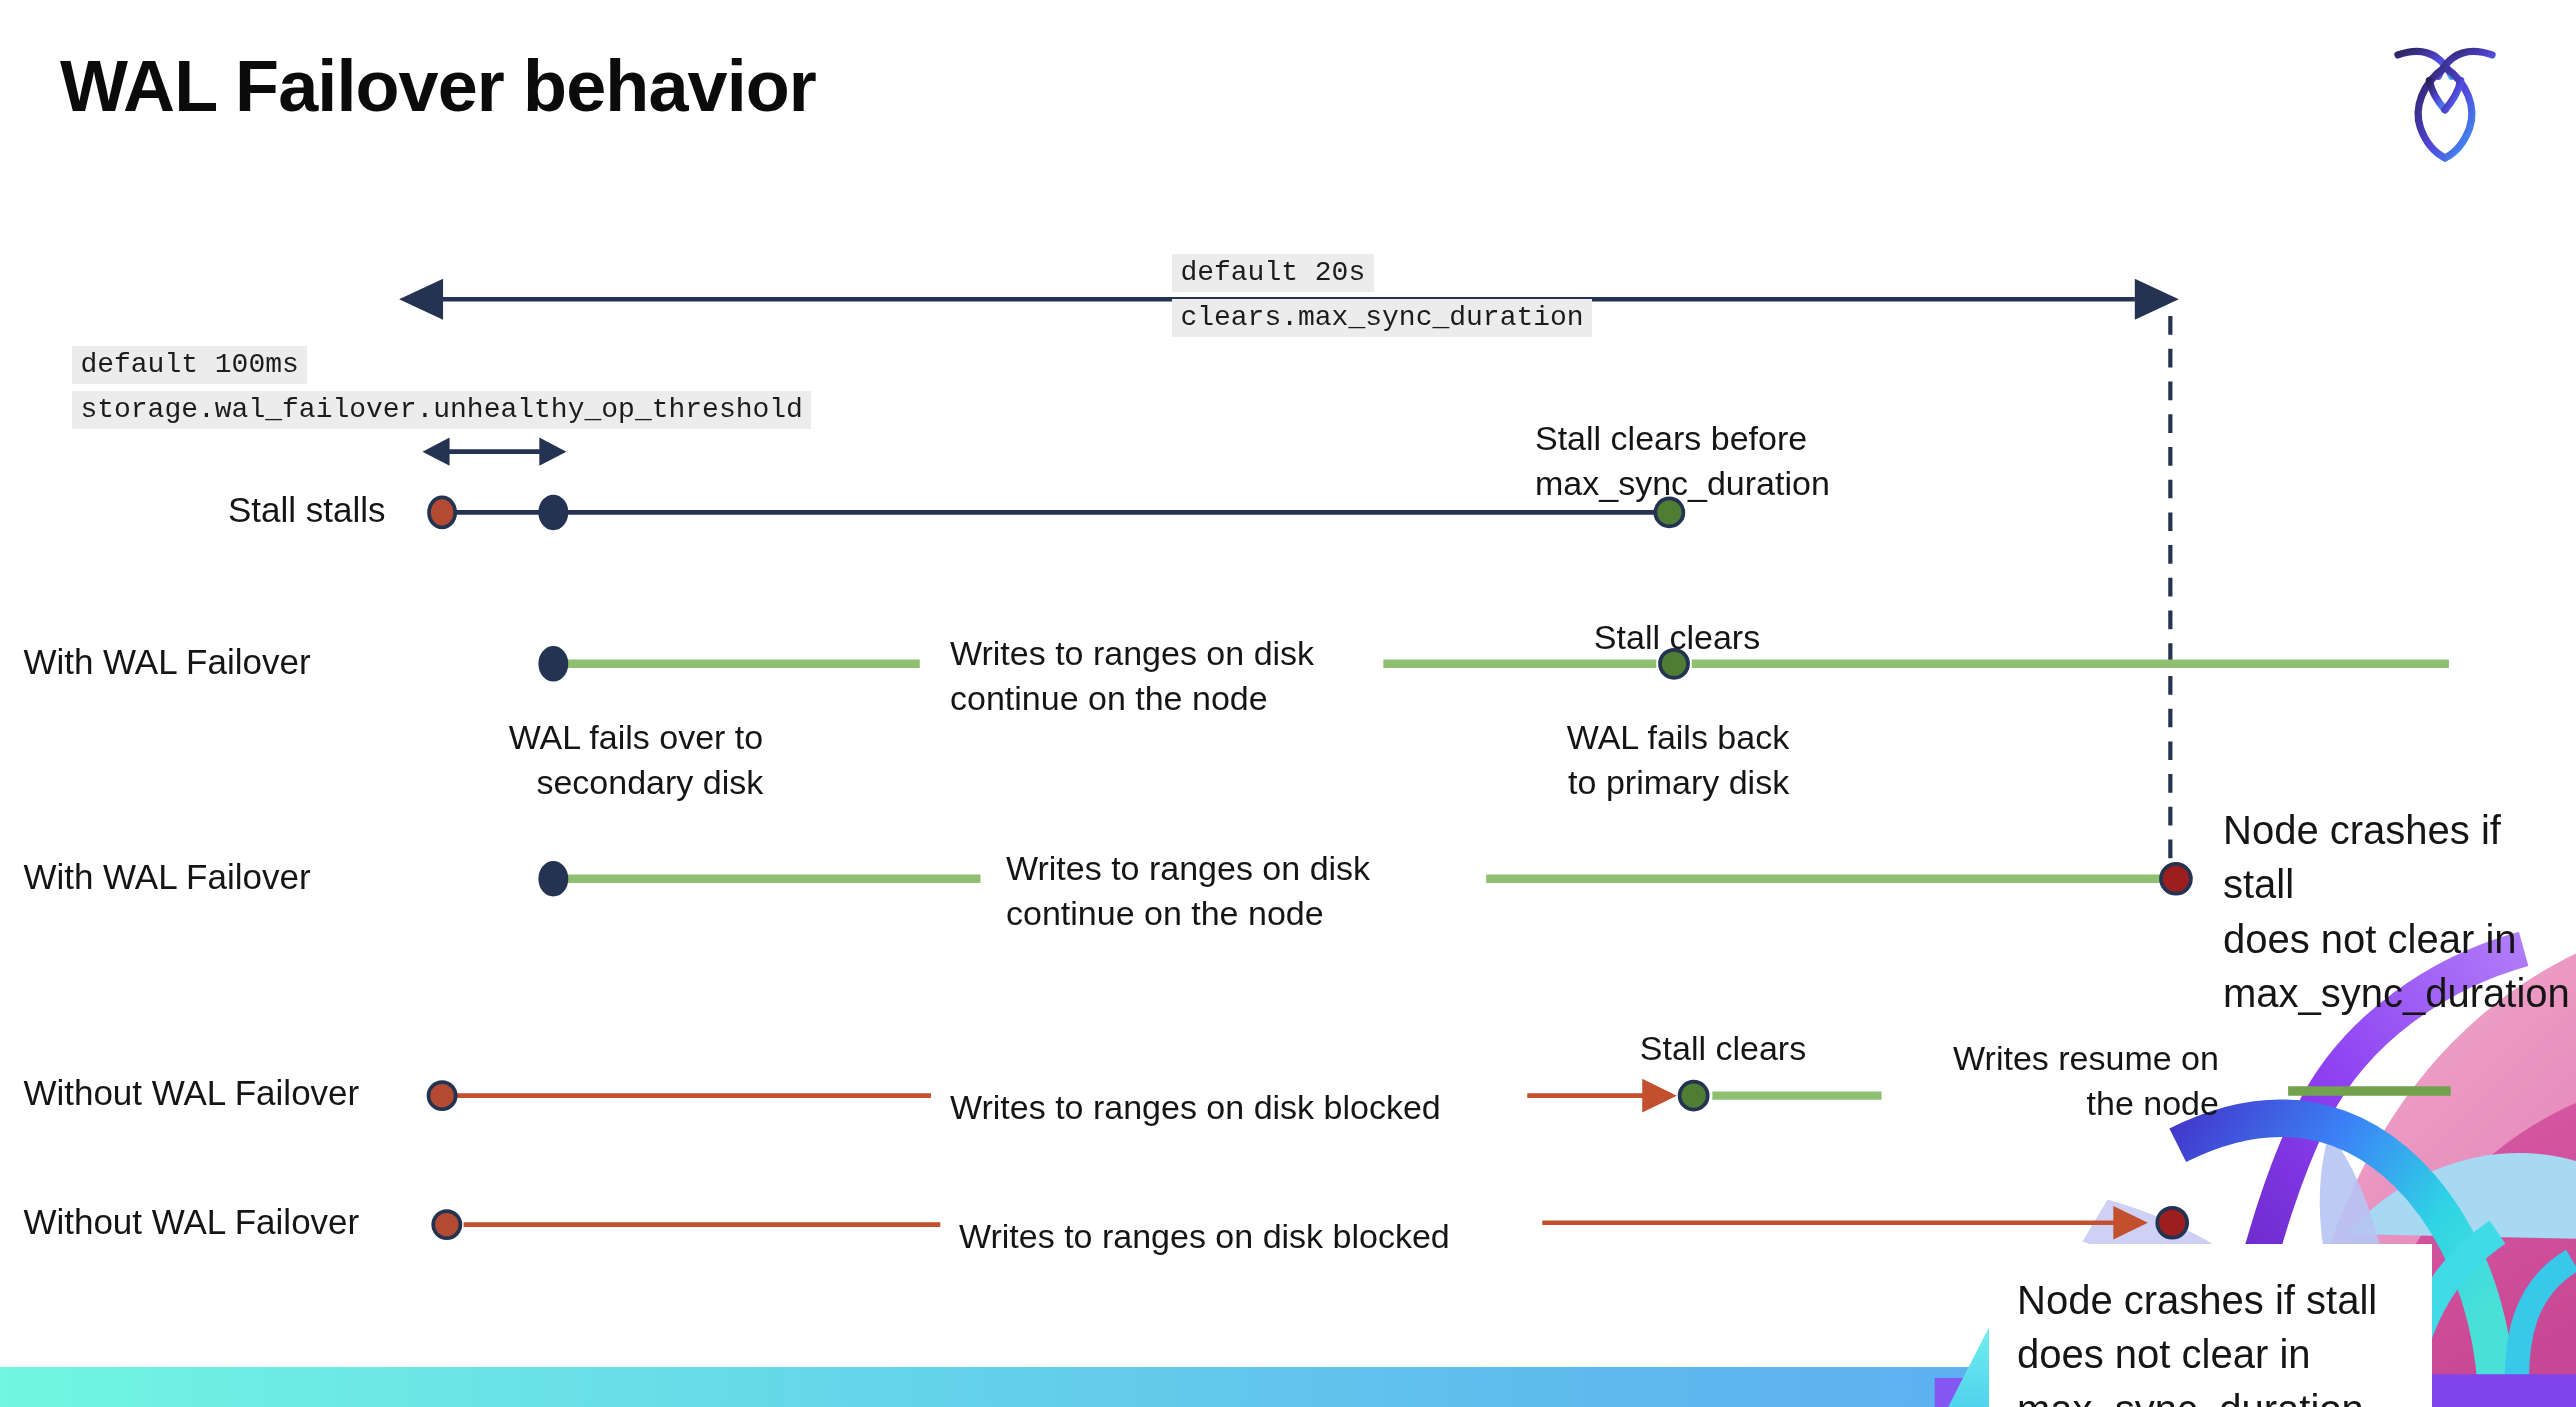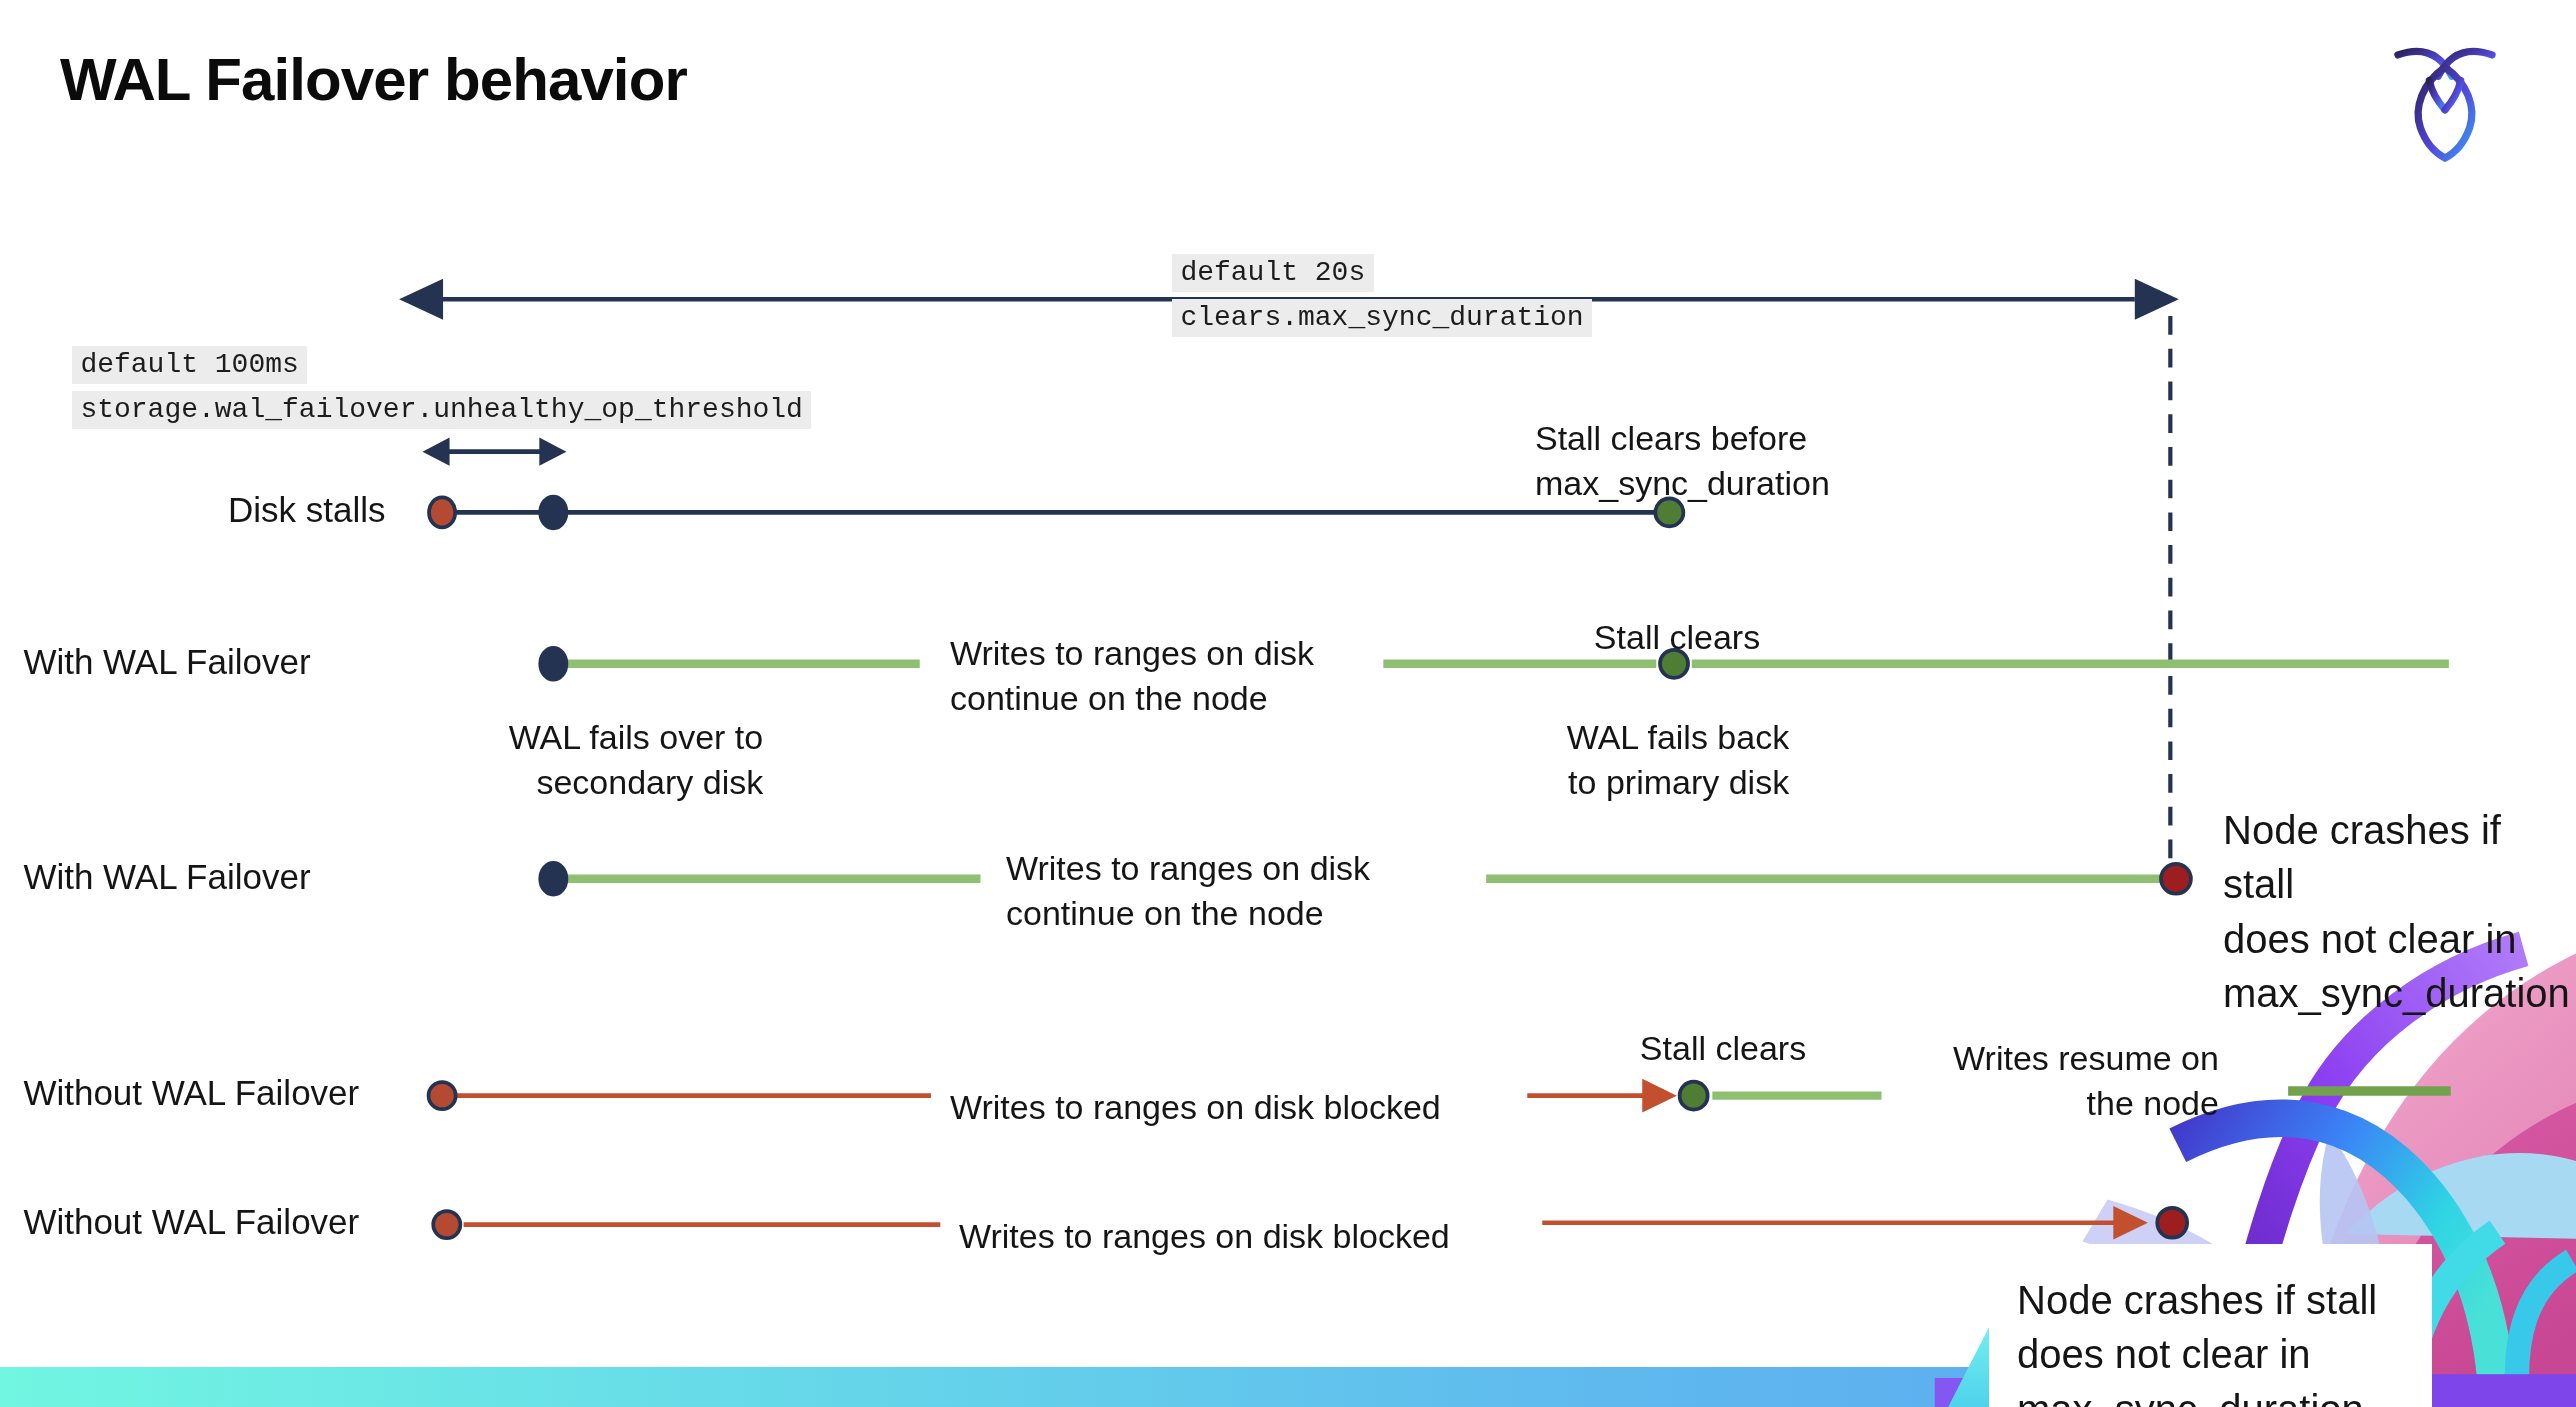--- a/index.html
+++ b/index.html
@@ -1,19 +1,19 @@
 <!DOCTYPE html>
 <html style="font-size:15px"><head>
 <meta charset="utf-8">
 <style>
   html,body{margin:0;padding:0;background:#fff;}
   #canvas{position:relative;width:2576px;height:1408px;background:#ffffff;overflow:hidden;
           font-family:"Liberation Sans",sans-serif;color:#111;}
   .abs{position:absolute;}
-  #page-title{left:60px;top:45px;font-size:60px;font-weight:700;letter-spacing:-0.9px;color:#0b0b0b;}
+  #page-title{left:60px;top:45px;font-size:72px;font-weight:700;letter-spacing:-0.9px;color:#0b0b0b;}
   .mono-label{font-family:"Liberation Mono","DejaVu Sans Mono",monospace;font-size:28px;color:#1c1c1c;margin-left:36px;}
   .mono-label span{display:table;background:#ececec;padding:2.8px 8.4px 4.7px 8.4px;margin-bottom:6.5px;white-space:pre;}
   .row-label{font-size:35px;transform:translateY(-54%);white-space:nowrap;color:#151515;}
   .note{font-size:34px;line-height:1.31;white-space:pre-line;color:#151515;margin-top:12px;}
   .note.center{text-align:right;transform:translateX(-50%);}
   .note.vcenter{transform:translateY(-50%);}
   .note.small{font-size:40px;line-height:1.36;}
   #crash-box{left:1989px;top:1244px;width:443px;height:164px;background:#ffffff;z-index:6;}
   #crash-box .note{position:absolute;left:28px;top:17px;}
   #bottom-bar{left:0;top:1367px;width:2576px;height:41px;z-index:1;
@@ -151,21 +151,21 @@
 
   <div class="abs txt mono-label" style="left:1136px;top:254px;">
     <span>default 20s</span>
     <span>clears.max_sync_duration</span>
   </div>
   <div class="abs txt mono-label" style="left:36px;top:346px;">
     <span>default 100ms</span>
     <span>storage.wal_failover.unhealthy_op_threshold</span>
   </div>
 
-  <div class="abs txt row-label" style="left:228px;top:512px;">Disk stalls</div>
+  <div class="abs txt row-label" style="left:228px;top:512px;">Stall stalls</div>
   <div class="abs txt row-label" style="left:23.4px;top:664px;">With WAL Failover</div>
   <div class="abs txt row-label" style="left:23.4px;top:879px;">With WAL Failover</div>
   <div class="abs txt row-label" style="left:23.4px;top:1095px;">Without WAL Failover</div>
   <div class="abs txt row-label" style="left:23.4px;top:1224px;">Without WAL Failover</div>
 
   <div class="abs txt note" style="left:1535px;top:404px;">Stall clears before
 max_sync_duration</div>
   <div class="abs txt note vcenter" style="left:950px;top:664px;">Writes to ranges on disk
 continue on the node</div>
   <div class="abs txt note center" style="left:1677px;top:603px;">Stall clears</div>

